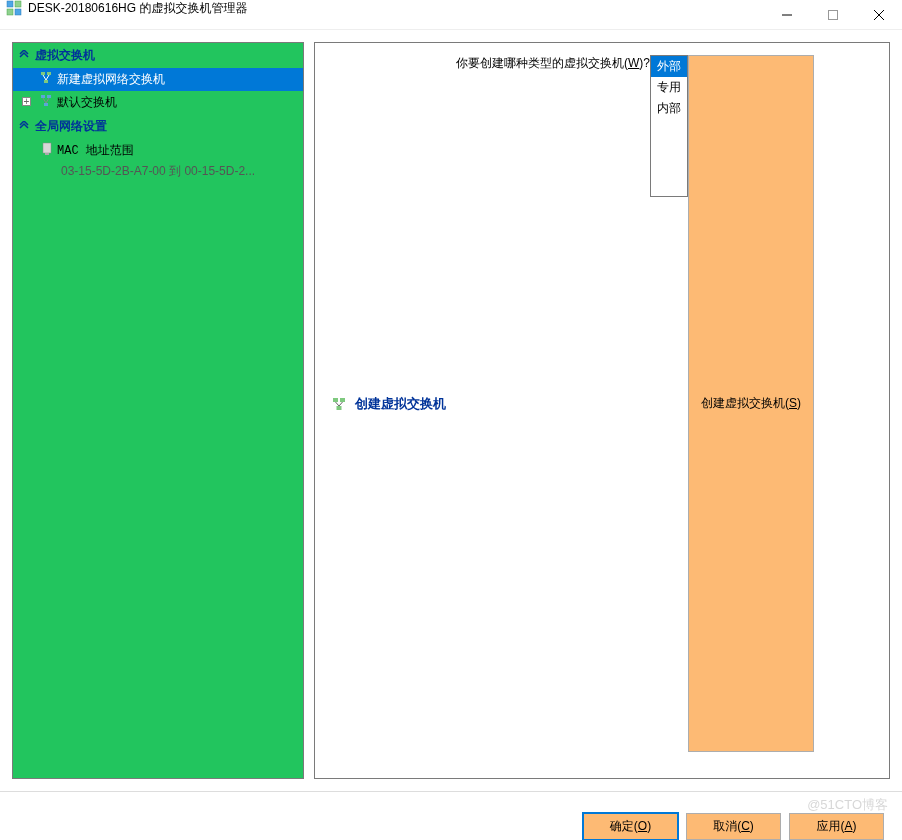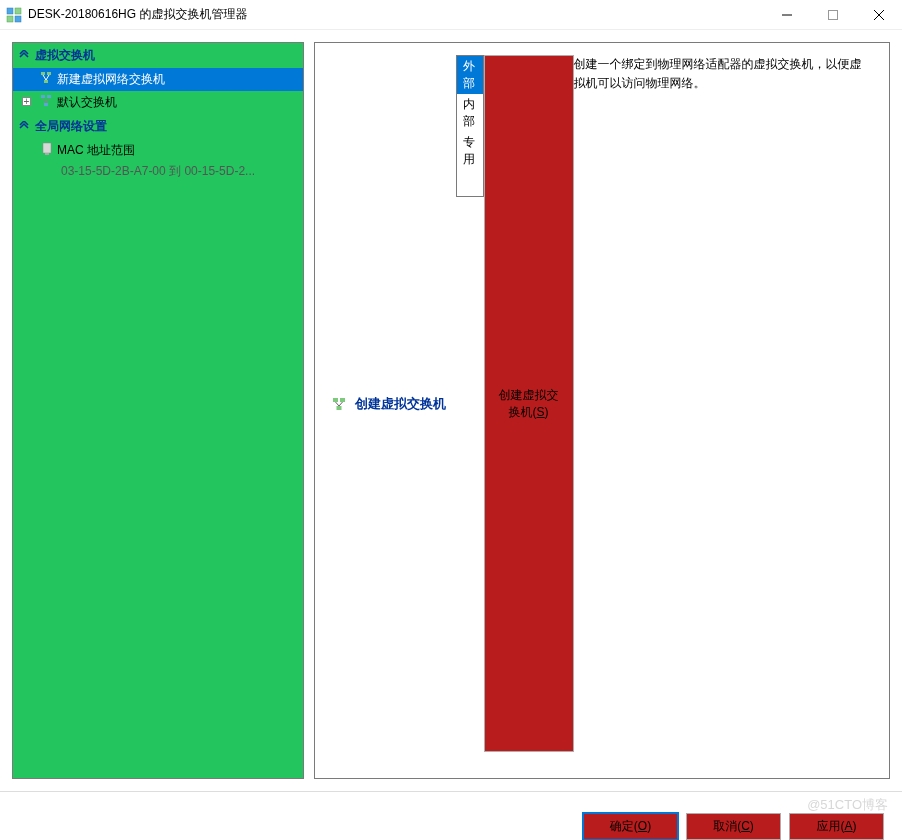--- a/index.html
+++ b/index.html
@@ -18,21 +18,21 @@
     .window {
       width: 902px;
       height: 840px;
       background: #fff;
       display: flex;
       flex-direction: column;
     }
     .titlebar {
       height: 30px;
       display: flex;
-      align-items: center;
+      align-items: flex-start;
       padding: 0 0 0 6px;
       background: #fff;
       border-bottom: 1px solid #eee;
     }
     .titlebar-icon {
       width: 16px;
       height: 16px;
       margin-right: 6px;
     }
     .titlebar-title {
@@ -115,20 +115,21 @@
       color: #666;
       background: #fff;
     }
     .tree-sub {
       padding: 1px 4px 4px 48px;
       color: #555;
       font-size: 12px;
     }
     .tree-item.mac {
       padding-left: 44px;
+      font-family: Liberation Mono, monospace;
     }
     .tree-item.mac .mac-icon {
       position: absolute;
       left: 28px;
       top: 3px;
     }
     .right-panel {
       flex: 1;
       border: 1px solid #7a7a7a;
       background: #fff;
@@ -179,21 +180,21 @@
       background: #0078d7;
       color: #fff;
     }
     .create-btn-row {
       display: flex;
       justify-content: flex-end;
       margin-bottom: 14px;
     }
     .btn {
       border: 1px solid #adadad;
-      background: #b91c1c;
+      background: #fdba74;
       padding: 4px 12px;
       font-size: 12px;
       cursor: pointer;
       font-family: inherit;
     }
     .btn .underline {
       text-decoration: underline;
     }
     .description {
       color: #000;
@@ -332,34 +333,36 @@
             <rect x="9" y="2" width="5" height="4" fill="#7fc97f"></rect>
             <rect x="5.5" y="10" width="5" height="4" fill="#7fc97f"></rect>
             <line x1="4.5" y1="6" x2="8" y2="10" stroke="#666" stroke-width="1"></line>
             <line x1="11.5" y1="6" x2="8" y2="10" stroke="#666" stroke-width="1"></line>
           </svg>
         </span>
         <span class="right-header-text">创建虚拟交换机</span>
         <div class="right-header-line"></div>
       </div>
 
+      <div class="prompt-label">
+        <span>你要创建哪种类型的虚拟交换机(</span><span class="underline">W</span><span>)?</span>
+      </div>
 
       <div class="listbox">
         <div class="list-item selected">外部</div>
+        <div class="list-item">专用</div>
         <div class="list-item">内部</div>
-        <div class="list-item">专用</div>
       </div>
 
       <div class="create-btn-row">
         <button class="btn">
           <span>创建虚拟交换机(</span><span class="underline">S</span><span>)</span>
         </button>
       </div>
 
-      <div class="description">创建一个绑定到物理网络适配器的虚拟交换机，以便虚拟机可以访问物理网络。</div>
     </div>
   </div>
 
   <div class="divider"></div>
 
   <div class="footer">
     <button class="btn primary">
       <span>确定(</span><span class="underline">O</span><span>)</span>
     </button>
     <button class="btn">

